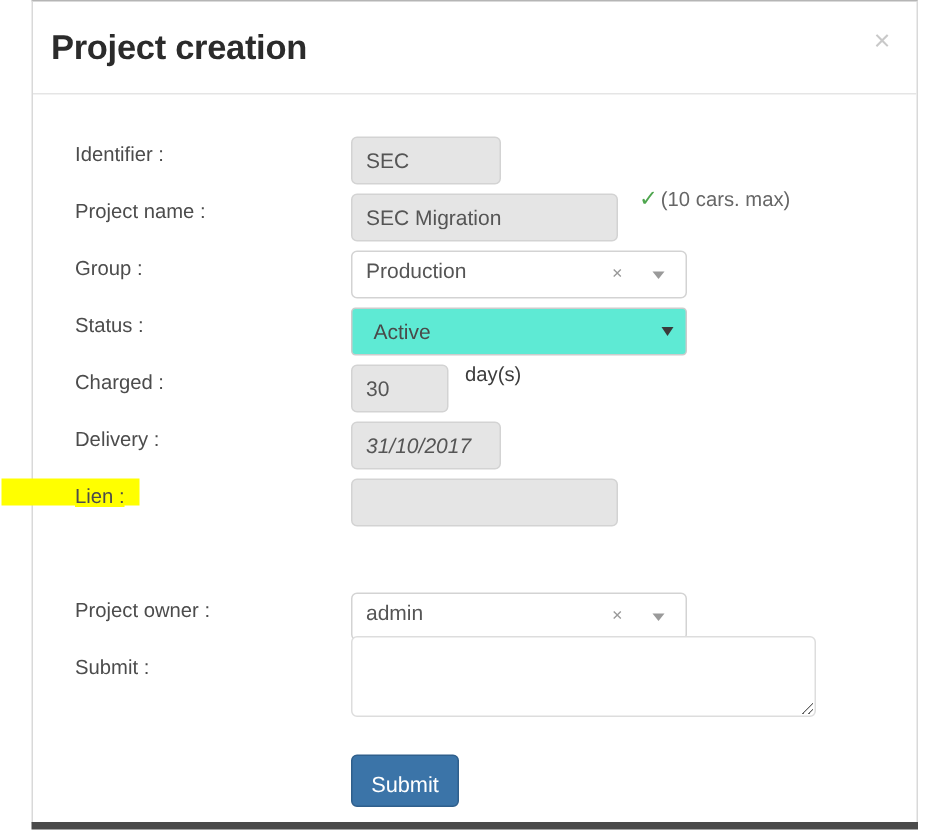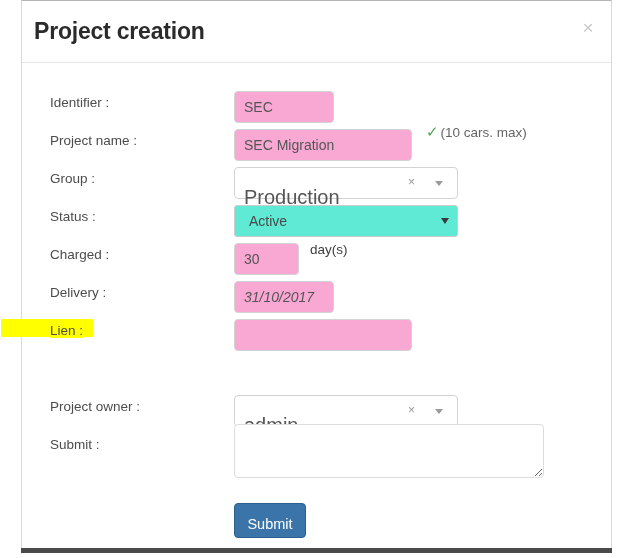--- a/index.html
+++ b/index.html
@@ -105,21 +105,21 @@
     top: 316px;
     width: 92px;
     height: 17px;
     background: #ffff00;
   }
 
   .field {
     position: absolute;
     left: 212px;
     box-sizing: border-box;
-    background: #f9a8d4;
+    background: #e5e5e5;
     border: 1px solid #d3d3d3;
     border-radius: 4px;
     height: 32px;
     font-size: 14px;
     color: #555555;
     font-family: "Liberation Sans", sans-serif;
     padding: 0 9px;
     outline: none;
   }
   .field.wide { width: 178px; }
@@ -133,22 +133,22 @@
     height: 32px;
     box-sizing: border-box;
     background: #ffffff;
     border: 1px solid #d3d3d3;
     border-radius: 4px;
     cursor: pointer;
   }
   .select2 .s2-text {
     position: absolute;
     left: 9px;
-    top: 18px;
-    font-size: 20px;
+    top: 4px;
+    font-size: 14px;
     color: #555555;
   }
   .select2 .s2-clear {
     position: absolute;
     right: 42px;
     top: 7px;
     font-size: 12px;
     color: #999999;
     cursor: pointer;
   }

